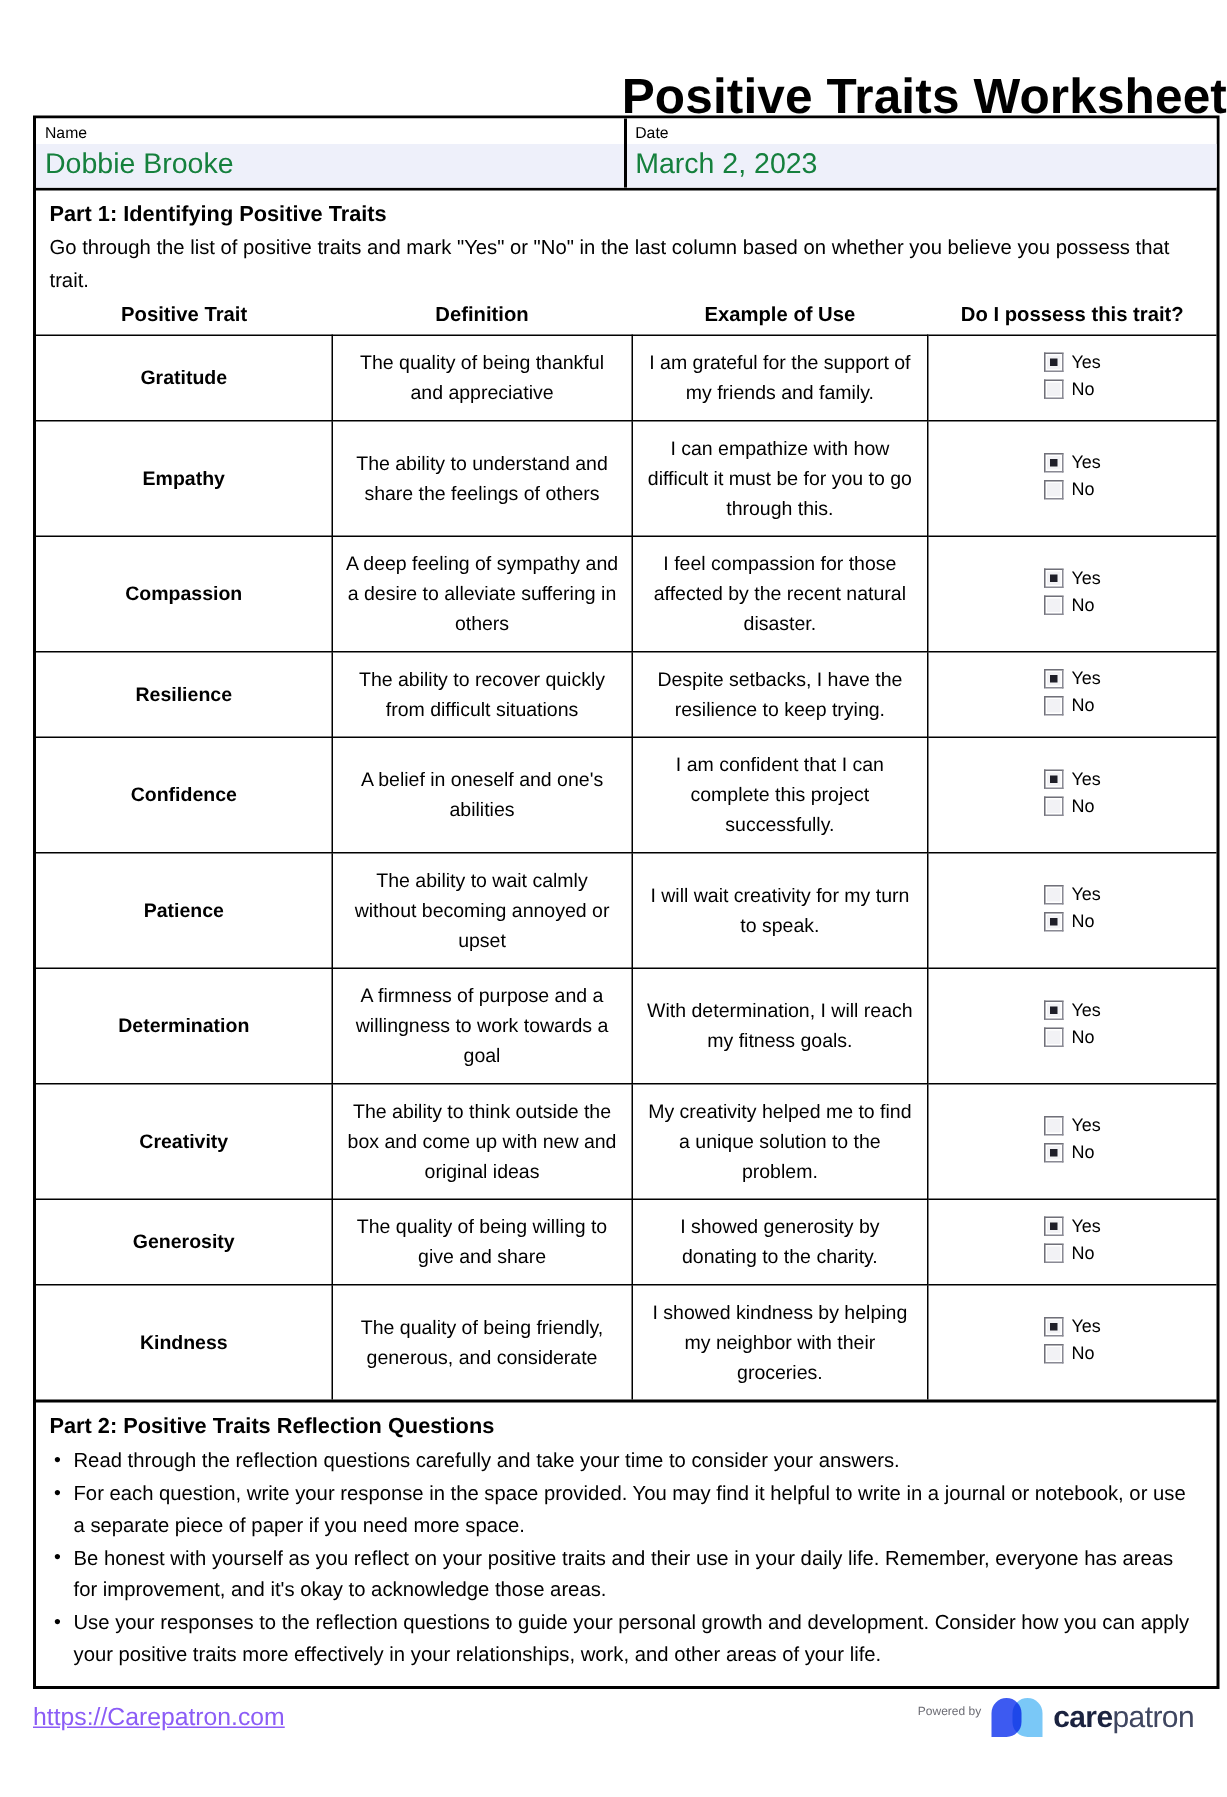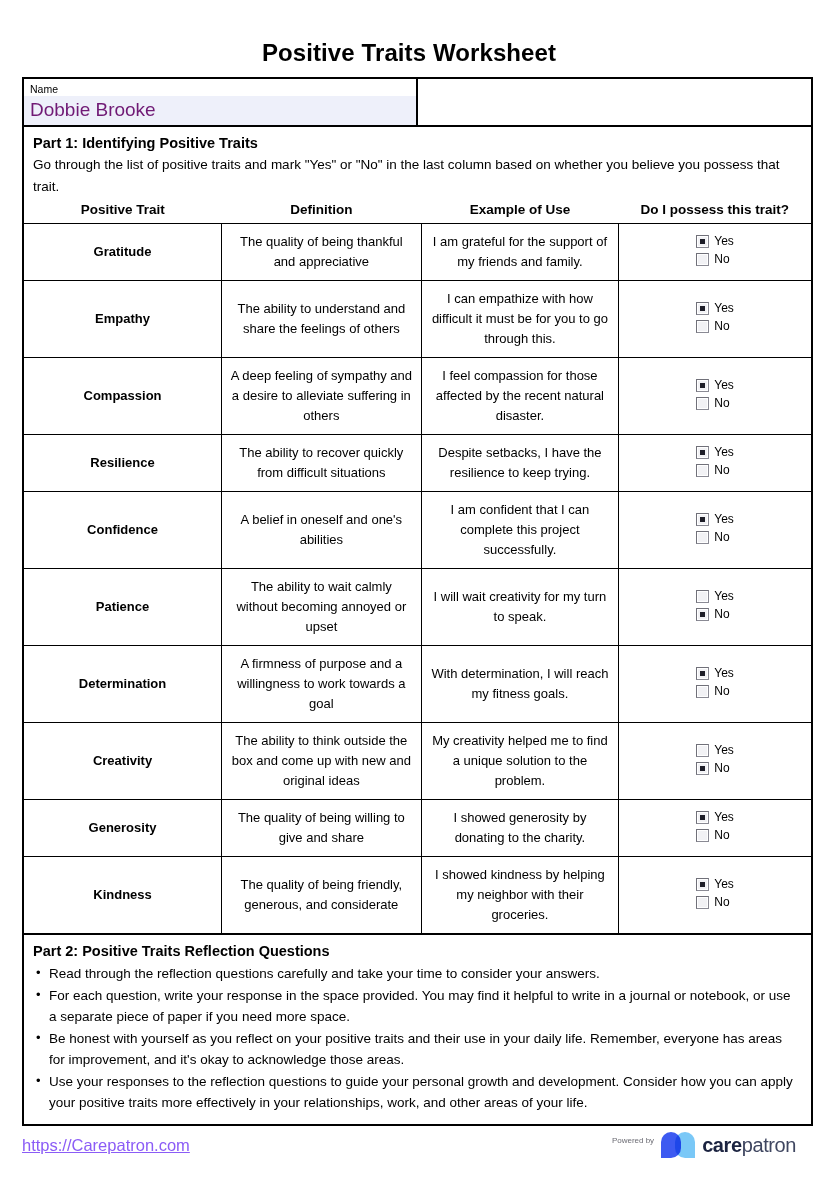--- a/index.html
+++ b/index.html
@@ -17,22 +17,22 @@
   .page {
     position: relative;
     width: 818px;
     height: 1198px;
     background: #ffffff;
     overflow: hidden;
   }
 
   
   .title {
-    text-align: center;
-    font-size: 24px;
+    text-align: right;
+    font-size: 33px;
     font-weight: bold;
     letter-spacing: 0.1px;
     padding-top: 24px;
     padding-bottom: 0;
     line-height: 1.1;
   }
 
   
   .doc {
     position: absolute;
@@ -56,21 +56,21 @@
   .idcell.left { border-right: 2px solid #000000; }
   .idlabel {
     font-size: 10.5px;
     line-height: 13px;
     padding: 1px 0 0 6px;
     color: #000000;
   }
   .idvalue {
     font-size: 19px;
     line-height: 27px;
-    color: #701a75;
+    color: #15803d;
     background: #eef0fa;
     padding: 0 6px 2px 6px;
     white-space: nowrap;
     overflow: hidden;
   }
 
   
   .part1-head {
     padding: 6px 9px 2px 9px;
   }
@@ -255,20 +255,24 @@
 <div class="page">
 
   <h1 class="title">Positive Traits Worksheet</h1>
 
   <div class="doc">
 
     <div class="idband">
       <div class="idcell left">
         <div class="idlabel">Name</div>
         <div class="idvalue">Dobbie Brooke</div>
+      </div>
+      <div class="idcell">
+        <div class="idlabel">Date</div>
+        <div class="idvalue">March 2, 2023</div>
       </div>
     </div>
 
     <div class="part1-head">
       <div class="part-title">Part 1: Identifying Positive Traits</div>
       <div class="part-sub">Go through the list of positive traits and mark "Yes" or "No" in the last column based on whether you believe you possess that trait.</div>
     </div>
 
     <table class="traits">
       <colgroup>

